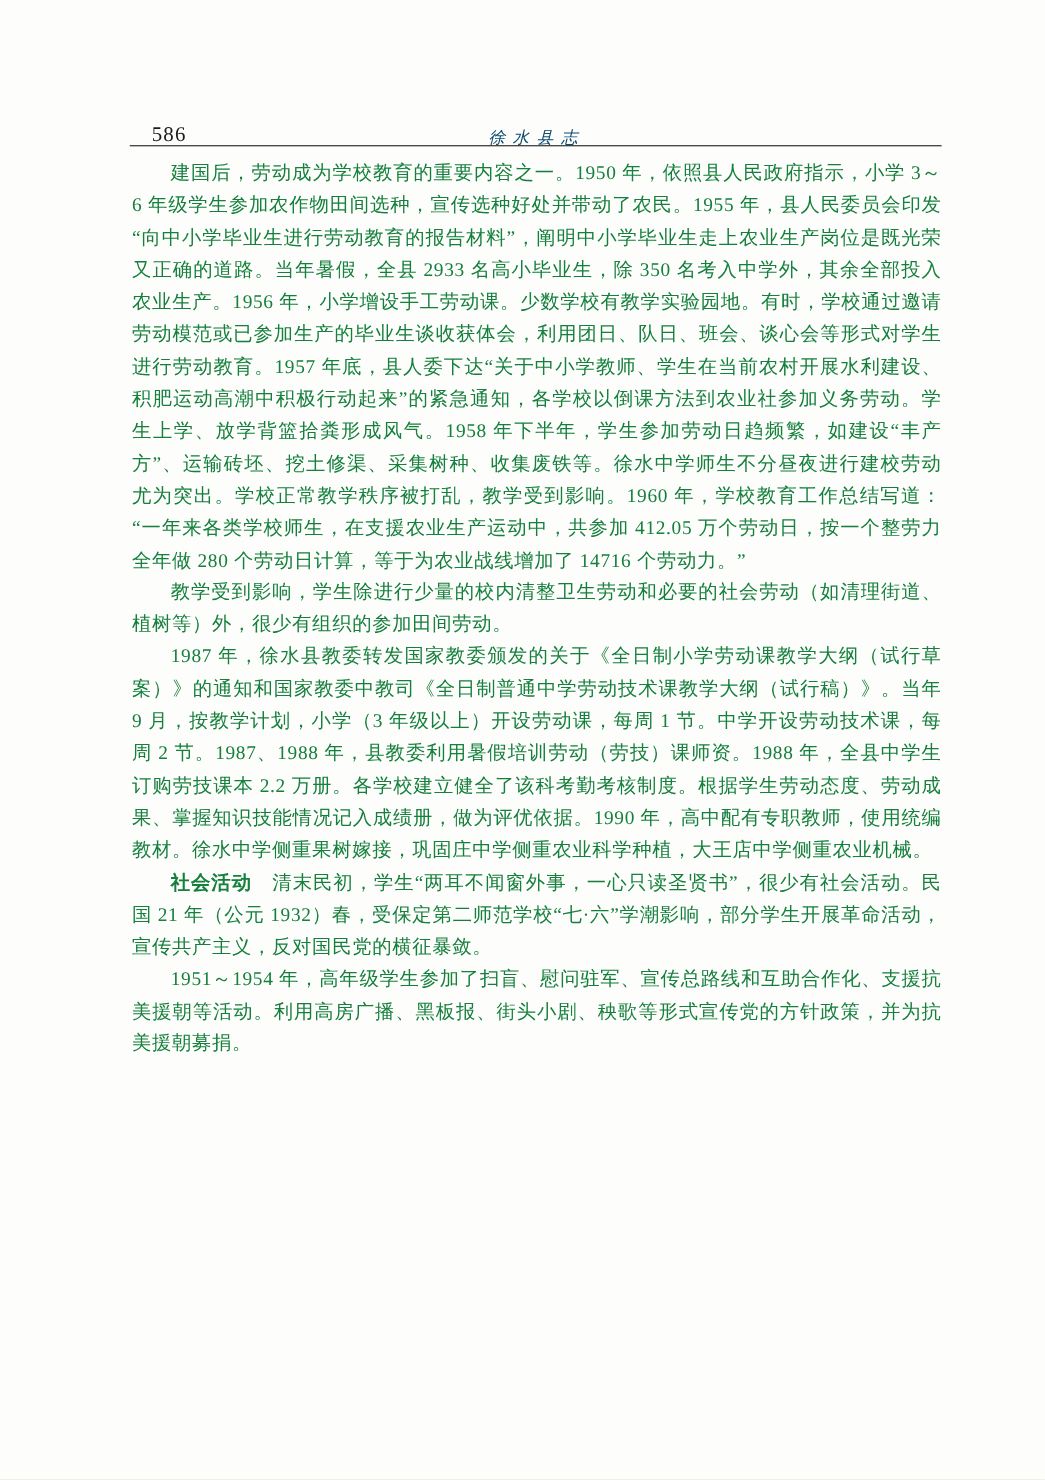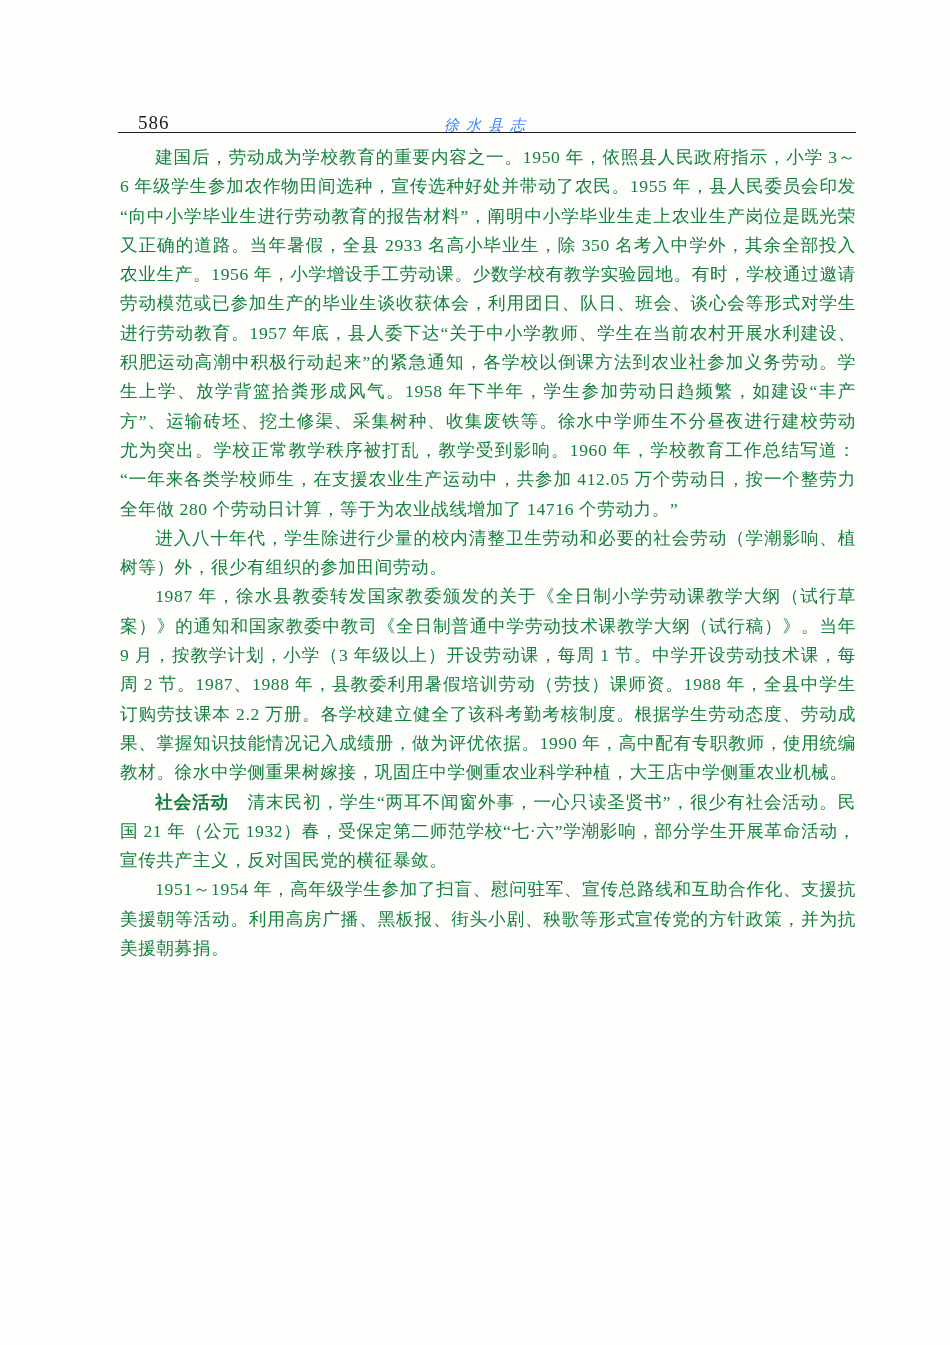--- a/index.html
+++ b/index.html
@@ -36,21 +36,21 @@
   }
   .book-title {
     position: absolute;
     left: 0;
     right: 0;
     top: 6px;
     text-align: center;
     font-style: italic;
     font-size: 15px;
     letter-spacing: 7px;
-    color: #3b82f6;
+    color: #0c4a6e;
   }
   .header-rule {
     position: absolute;
     top: 132px;
     left: 118px;
     width: 738px;
     height: 0;
     border-top: 1.6px solid #1e1e1e;
   }
   .content {
@@ -80,19 +80,19 @@
 
   <div class="page-header">
     <span class="page-number">586</span>
     <span class="book-title">徐水县志</span>
   </div>
 
   <div class="header-rule"></div>
 
   <div class="content">
     <p class="para"><span>建国后，劳动成为学校教育的重要内容之一。1950 年，依照县人民政府指示，小学 3～6 年级学生参加农作物田间选种，宣传选种好处并带动了农民。1955 年，县人民委员会印发“向中小学毕业生进行劳动教育的报告材料”，阐明中小学毕业生走上农业生产岗位是既光荣又正确的道路。当年暑假，全县 2933 名高小毕业生，除 350 名考入中学外，其余全部投入农业生产。1956 年，小学增设手工劳动课。少数学校有教学实验园地。有时，学校通过邀请劳动模范或已参加生产的毕业生谈收获体会，利用团日、队日、班会、谈心会等形式对学生进行劳动教育。1957 年底，县人委下达“关于中小学教师、学生在当前农村开展水利建设、积肥运动高潮中积极行动起来”的紧急通知，各学校以倒课方法到农业社参加义务劳动。学生上学、放学背篮拾粪形成风气。1958 年下半年，学生参加劳动日趋频繁，如建设“丰产方”、运输砖坯、挖土修渠、采集树种、收集废铁等。徐水中学师生不分昼夜进行建校劳动尤为突出。学校正常教学秩序被打乱，教学受到影响。1960 年，学校教育工作总结写道：“一年来各类学校师生，在支援农业生产运动中，共参加 412.05 万个劳动日，按一个整劳力全年做 280 个劳动日计算，等于为农业战线增加了 14716 个劳动力。”</span></p>
-    <p class="para"><span>进入八十年代，学生除进行少量的校内清整卫生劳动和必要的社会劳动（学潮影响、植树等）外，很少有组织的参加田间劳动。</span></p>
+    <p class="para"><span>教学受到影响，学生除进行少量的校内清整卫生劳动和必要的社会劳动（如清理街道、植树等）外，很少有组织的参加田间劳动。</span></p>
     <p class="para"><span>1987 年，徐水县教委转发国家教委颁发的关于《全日制小学劳动课教学大纲（试行草案）》的通知和国家教委中教司《全日制普通中学劳动技术课教学大纲（试行稿）》。当年 9 月，按教学计划，小学（3 年级以上）开设劳动课，每周 1 节。中学开设劳动技术课，每周 2 节。1987、1988 年，县教委利用暑假培训劳动（劳技）课师资。1988 年，全县中学生订购劳技课本 2.2 万册。各学校建立健全了该科考勤考核制度。根据学生劳动态度、劳动成果、掌握知识技能情况记入成绩册，做为评优依据。1990 年，高中配有专职教师，使用统编教材。徐水中学侧重果树嫁接，巩固庄中学侧重农业科学种植，大王店中学侧重农业机械。</span></p>
     <p class="para"><span class="term">社会活动</span><span>　清末民初，学生“两耳不闻窗外事，一心只读圣贤书”，很少有社会活动。民国 21 年（公元 1932）春，受保定第二师范学校“七·六”学潮影响，部分学生开展革命活动，宣传共产主义，反对国民党的横征暴敛。</span></p>
     <p class="para"><span>1951～1954 年，高年级学生参加了扫盲、慰问驻军、宣传总路线和互助合作化、支援抗美援朝等活动。利用高房广播、黑板报、街头小剧、秧歌等形式宣传党的方针政策，并为抗美援朝募捐。</span></p>
   </div>
 
 </div>
 
 </body></html>

